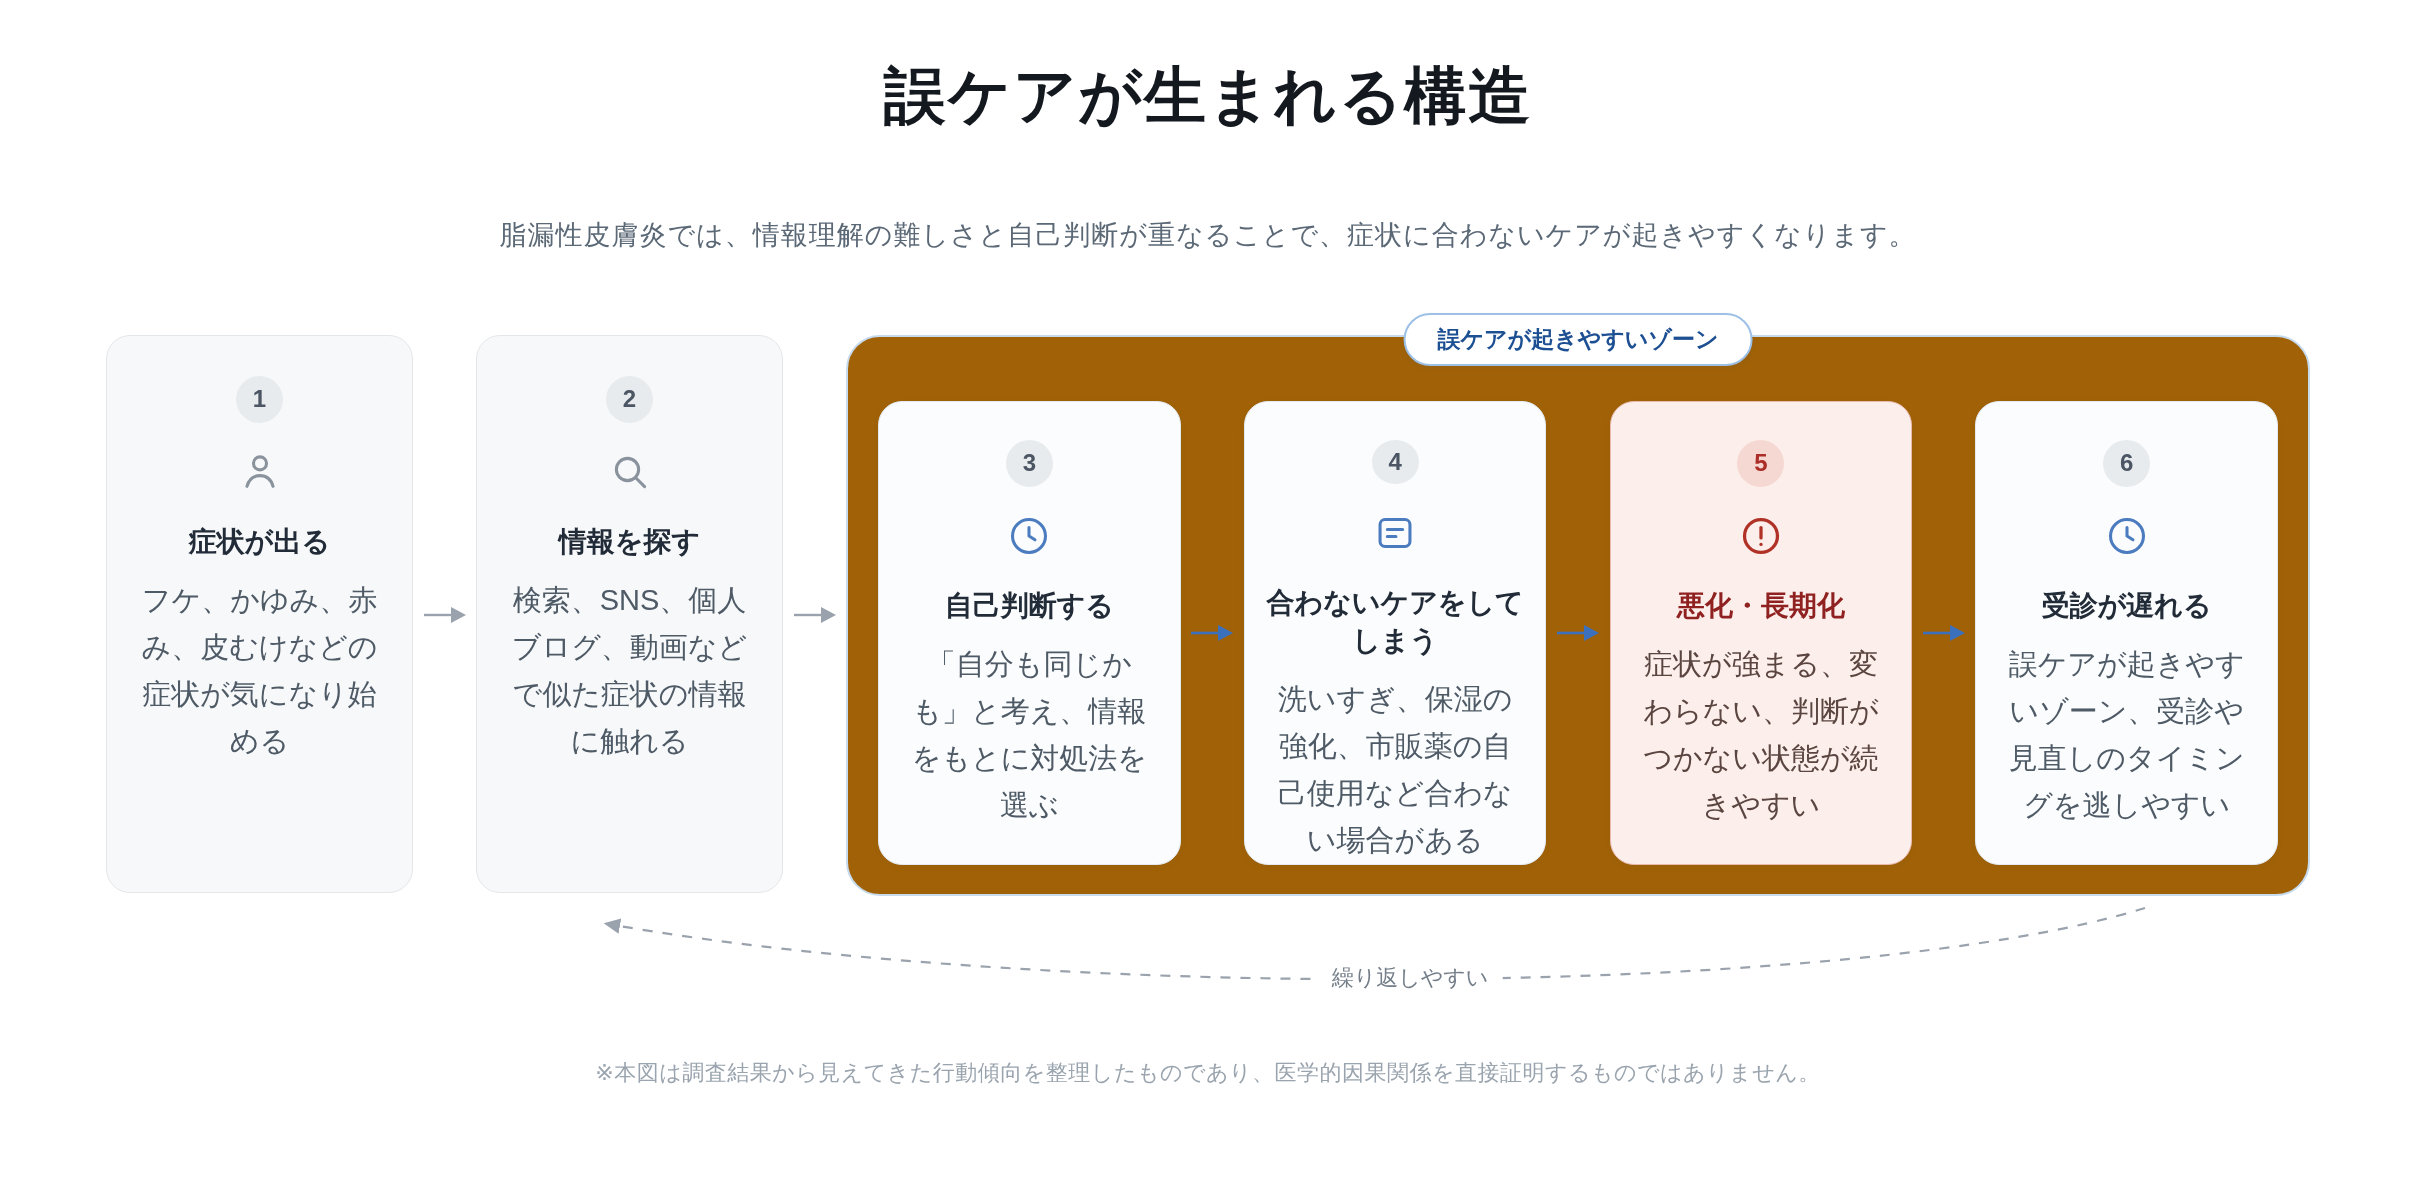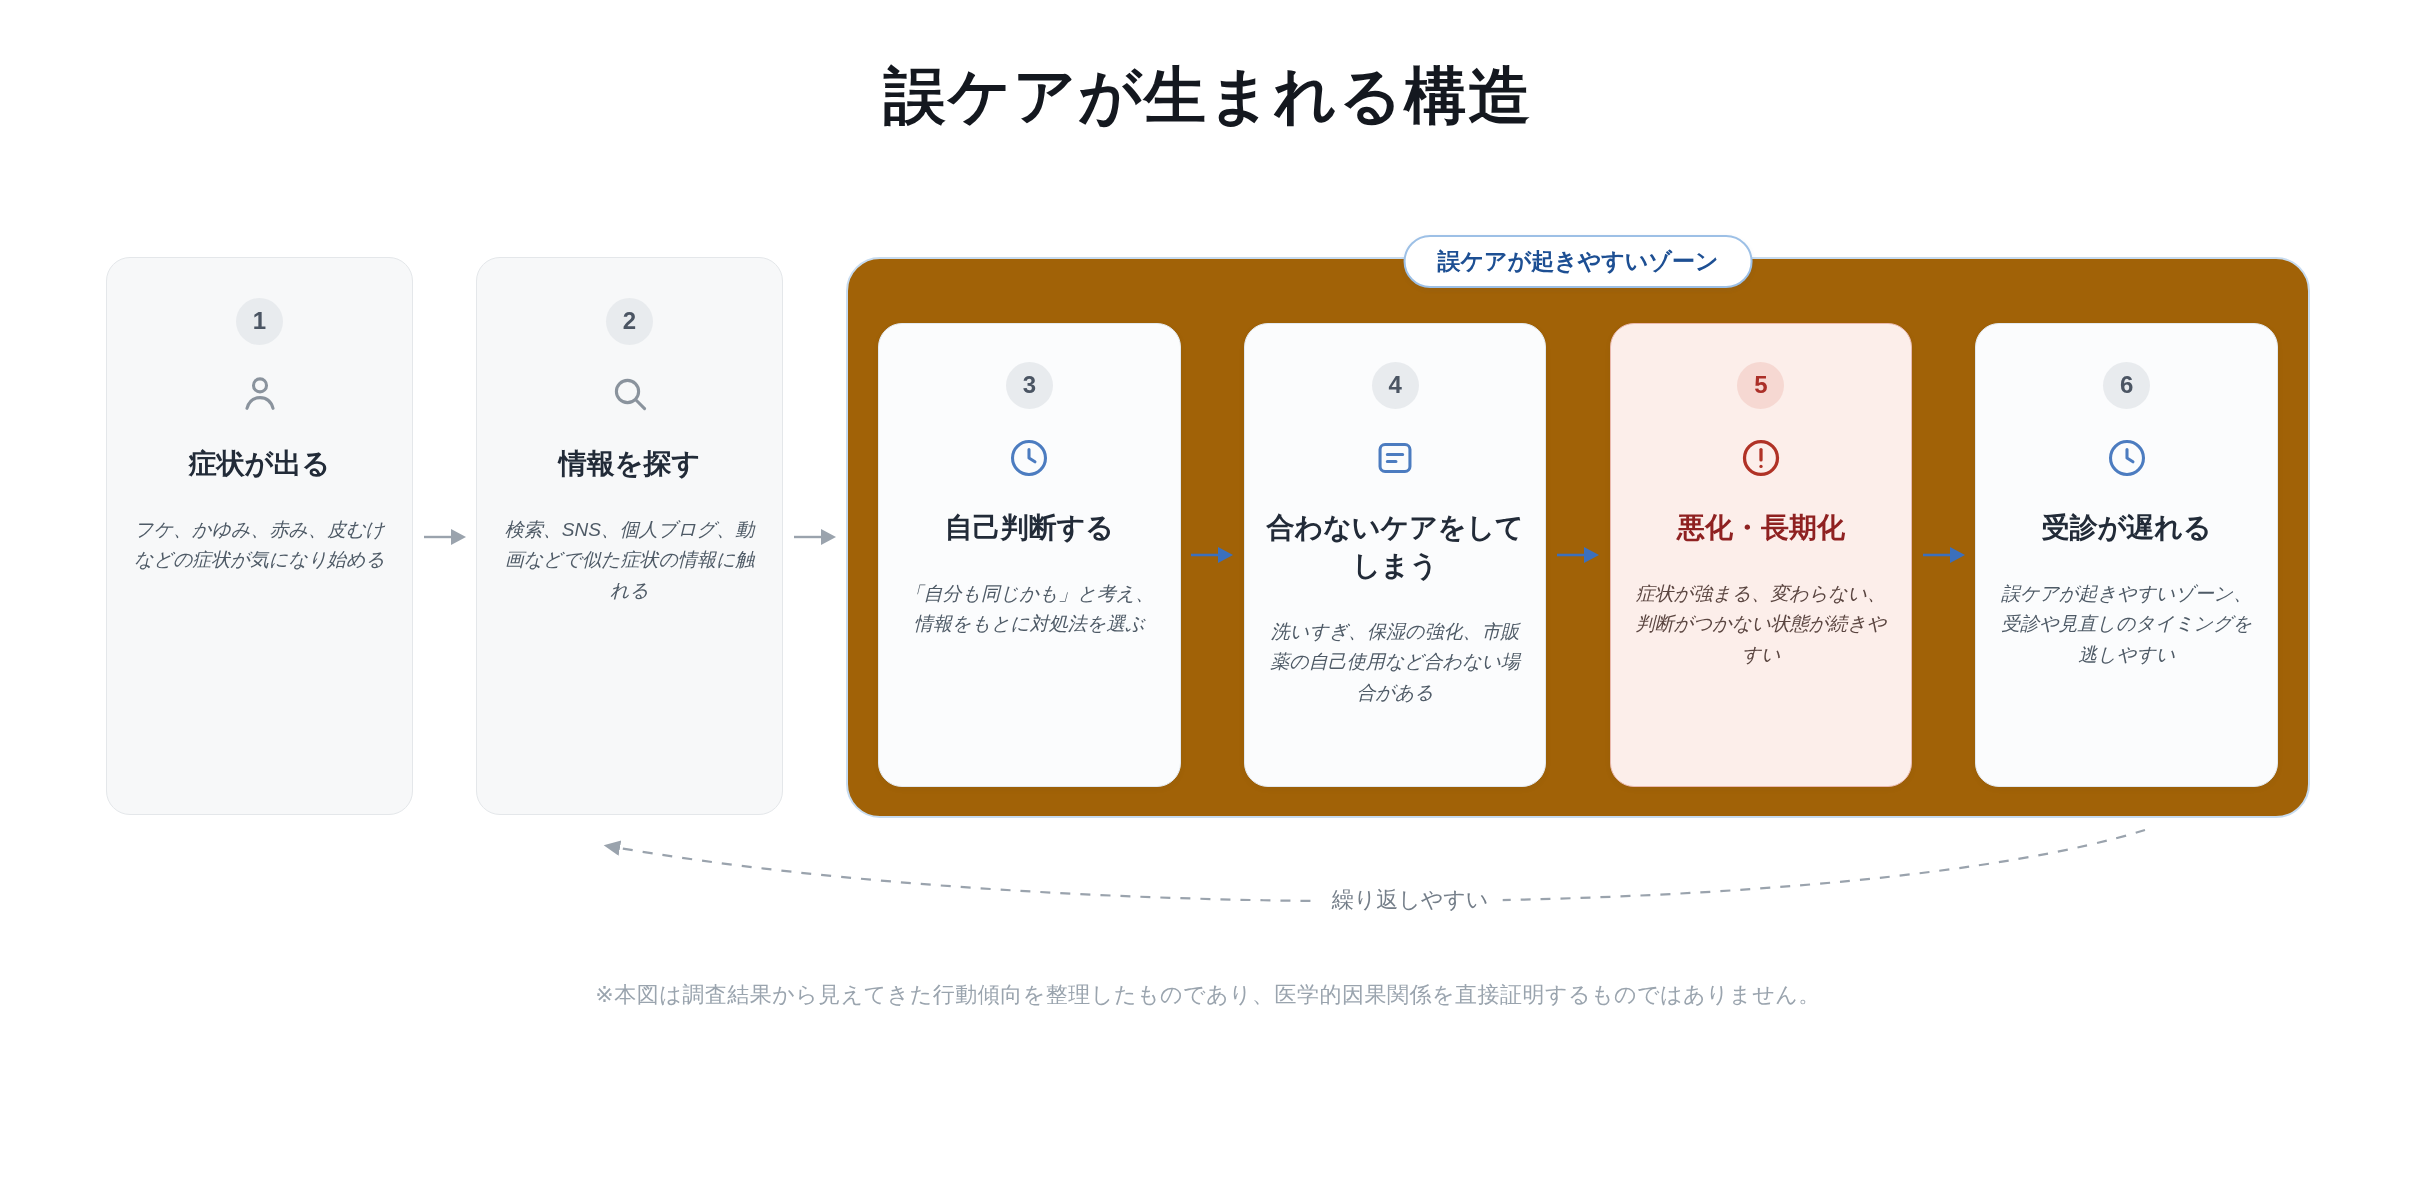--- a/index.html
+++ b/index.html
@@ -71,26 +71,25 @@
   .card-title{
     margin-top:28px;
     font-size:28px;
     font-weight:700;
     color:#222b38;
     line-height:1.35;
     padding:0 18px;
   }
   .card.danger .card-title{color:#8f2121;}
   .card-desc{
-    margin-top:32px;
-    font-size:19px;
+    margin-top:16px;
+    font-size:29px;
     color:#4e5a66;
     line-height:1.62;
     padding:0 24px;
-    font-style:italic;
   }
   .card.danger .card-desc{color:#5a4540;}
   .arrow{
     width:63px;
     align-self:center;
     display:flex;align-items:center;justify-content:center;
   }
   .arrow.in-zone{width:64px;}
   
   .zone{
@@ -154,20 +153,21 @@
     color:#9aa4ae;
     letter-spacing:0.5px;
   }
 </style>
 </head>
 <body>
 
 <div class="page">
 
   <h1 class="title">誤ケアが生まれる構造</h1>
+  <div class="subtitle">脂漏性皮膚炎では、情報理解の難しさと自己判断が重なることで、症状に合わないケアが起きやすくなります。</div>
 
   <div class="flow">
 
     <div class="card outer">
       <div class="num">1</div>
       <div class="icon">
         <svg viewBox="0 0 24 24" width="46" height="46" fill="none" stroke="#8a939d" stroke-width="1.6" stroke-linecap="round" stroke-linejoin="round">
           <circle cx="12" cy="7.5" r="3.4"></circle>
           <path d="M5.2 19.5c1-3.6 3.6-5.6 6.8-5.6s5.8 2 6.8 5.6"></path>
         </svg>

